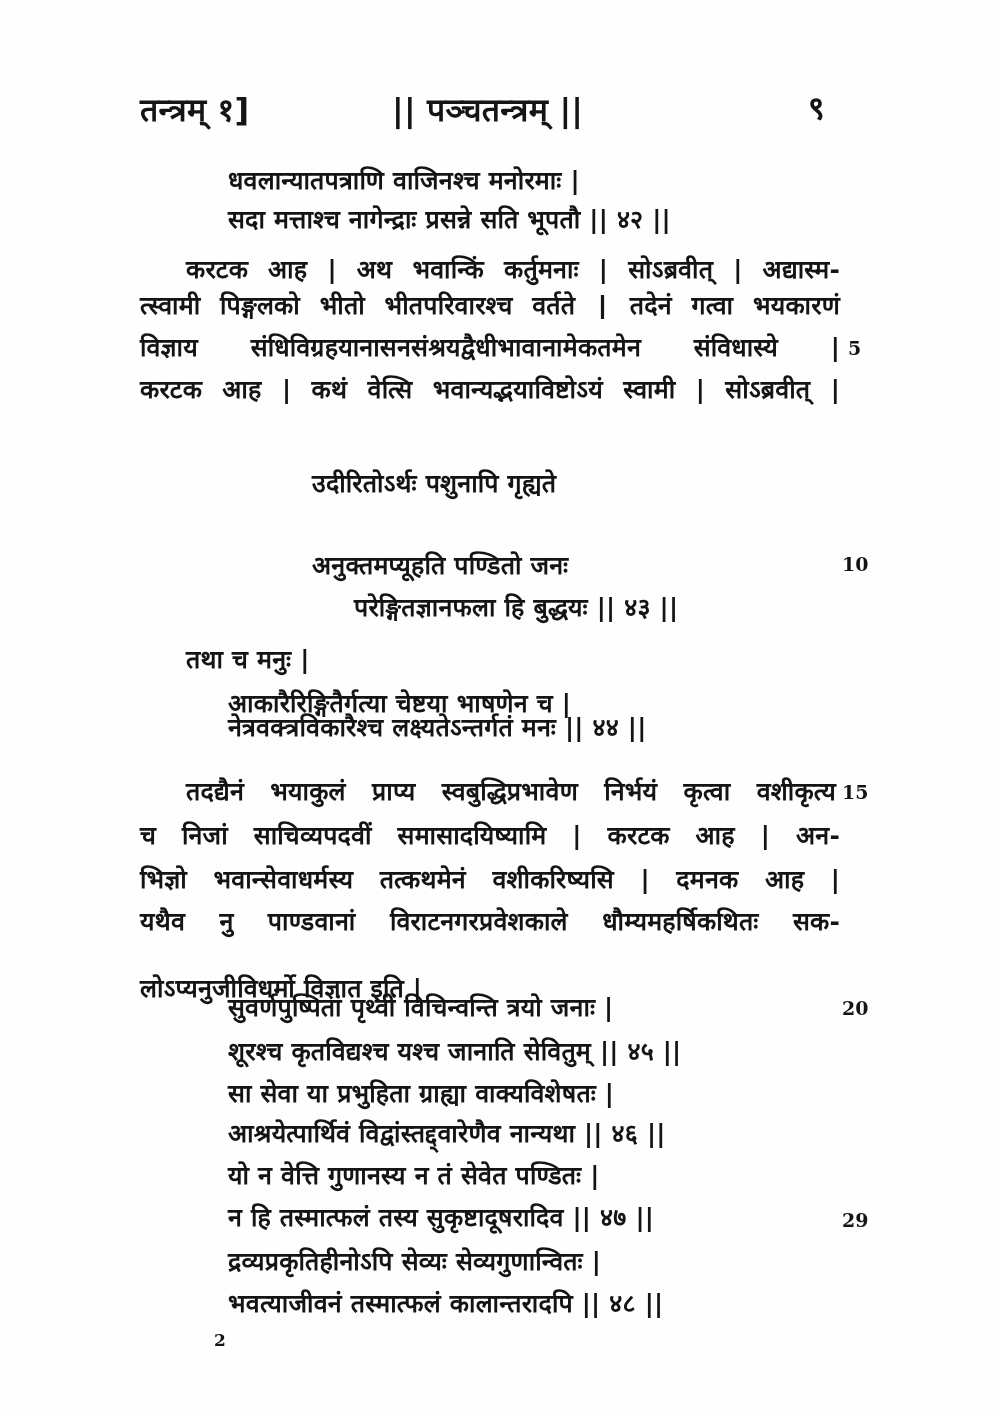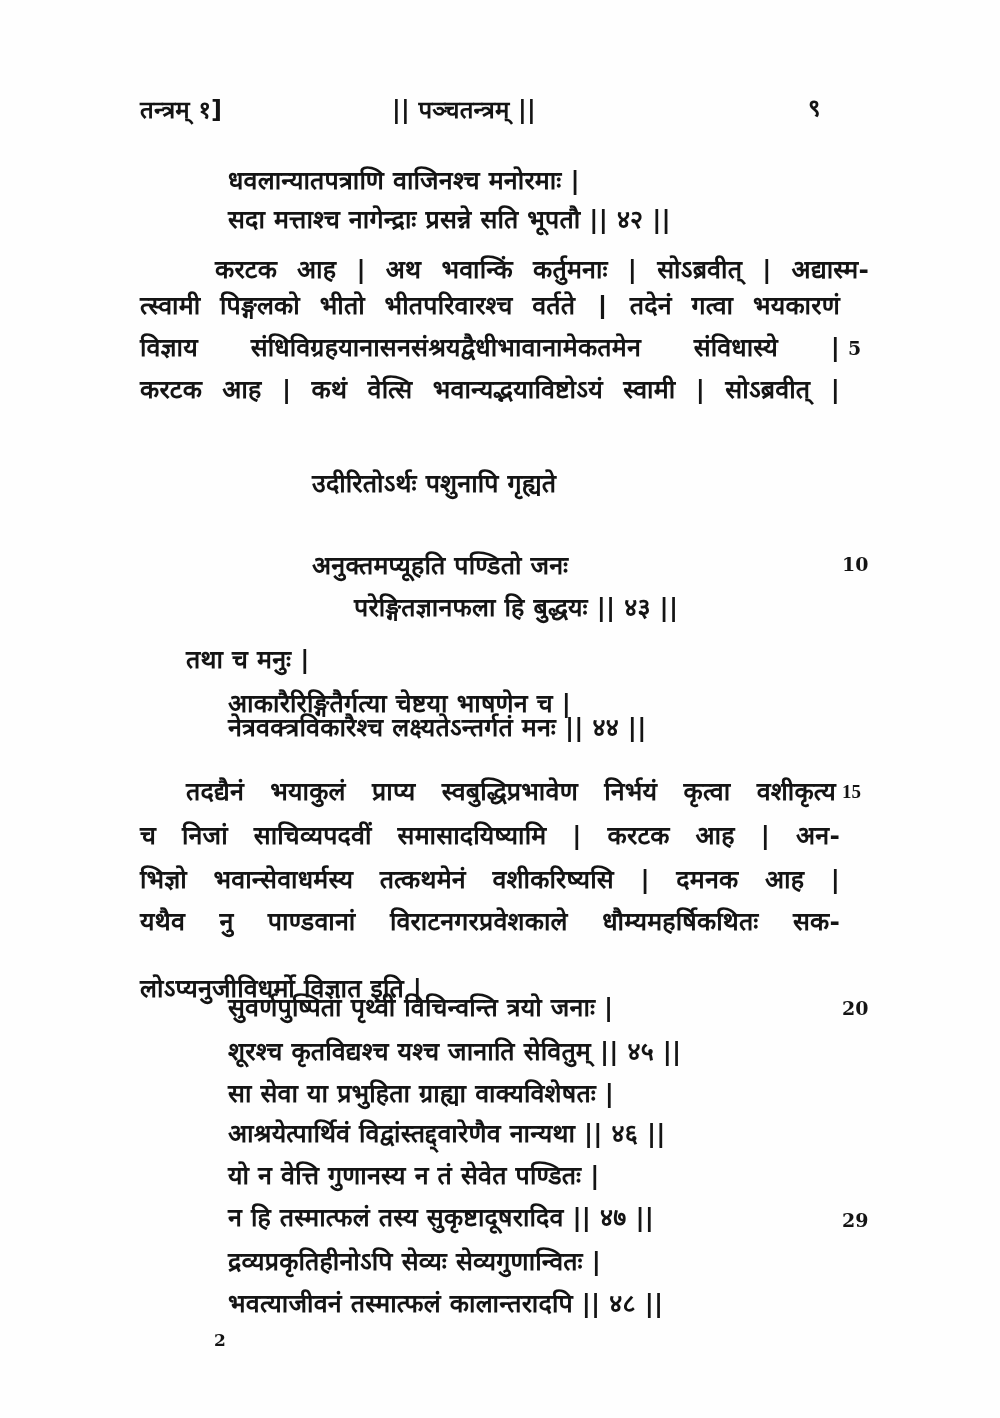--- a/index.html
+++ b/index.html
@@ -2,39 +2,39 @@
 <html><head>
   <meta charset="utf-8">
   <style>
     html, body { margin: 0; padding: 0; background: #ffffff; }
     body {
       width: 1000px; height: 1418px; position: relative; overflow: hidden;
       font-family: "DejaVu Sans", sans-serif; color: #141414;
     }
     .page { position: absolute; left: 0; top: 0; width: 1000px; height: 1418px; background: #fefefe; }
     .line { position: absolute; white-space: nowrap; font-size: 25px; font-weight: bold; line-height: 36px; letter-spacing: 0.2px; }
-    .hdr { font-size: 24px; }
+    .hdr { font-size: 32px; }
     .lnum { position: absolute; font-family: "DejaVu Serif", serif; font-size: 19px; font-weight: bold; line-height: 24px; }
     .sig { position: absolute; font-family: "DejaVu Serif", serif; font-size: 17px; font-weight: bold; }
     .prose { left: 140px; width: 700px; }
     .just { text-align: justify; text-align-last: justify; }
   </style>
 </head>
 <body>
 
 <div class="page">
 
   <div class="line hdr" style="left:140px; top:92px;">तन्त्रम् १]</div>
   <div class="line hdr" style="left:392px; top:92px;">|| पञ्चतन्त्रम् ||</div>
   <div class="line hdr" style="left:808px; top:90px;">९</div>
 
   <div class="line" style="left:228px; top:163px;">धवलान्यातपत्राणि वाजिनश्च मनोरमाः |</div>
   <div class="line" style="left:228px; top:202px;">सदा मत्ताश्च नागेन्द्राः प्रसन्ने सति भूपतौ || ४२ ||</div>
 
-  <div class="line prose just" style="left:186px; width:654px; top:252px;margin-left:29px;">करटक आह | अथ भवान्किं कर्तुमनाः | सोऽब्रवीत् | अद्यास्म-</div>
+  <div class="line prose just" style="left:186px; width:654px; top:252px;">करटक आह | अथ भवान्किं कर्तुमनाः | सोऽब्रवीत् | अद्यास्म-</div>
   <div class="line prose just" style="top:290px;font-family:Liberation Mono, monospace;">त्स्वामी पिङ्गलको भीतो भीतपरिवारश्च वर्तते | तदेनं गत्वा भयकारणं</div>
   <div class="line prose just" style="top:330px;">विज्ञाय संधिविग्रहयानासनसंश्रयद्वैधीभावानामेकतमेन  संविधास्ये |</div>
   <div class="line prose just" style="top:372px;">करटक आह | कथं वेत्सि भवान्यद्भयाविष्टोऽयं स्वामी | सोऽब्रवीत् |</div>
 
   <div class="line" style="left:312px; top:466px;">उदीरितोऽर्थः पशुनापि गृह्यते</div>
   <div class="line" style="left:312px; top:548px;">अनुक्तमप्यूहति पण्डितो जनः</div>
   <div class="line" style="left:354px; top:590px;">परेङ्गितज्ञानफला हि बुद्धयः || ४३ ||</div>
 
   <div class="line" style="left:186px; top:642px;">तथा च मनुः |</div>
 
@@ -54,18 +54,18 @@
   <div class="line" style="left:228px; top:1116px;">आश्रयेत्पार्थिवं विद्वांस्तद्द्वारेणैव नान्यथा || ४६ ||</div>
 
   <div class="line" style="left:228px; top:1158px;">यो न वेत्ति गुणानस्य न तं सेवेत पण्डितः |</div>
   <div class="line" style="left:228px; top:1200px;">न हि तस्मात्फलं तस्य सुकृष्टादूषरादिव || ४७ ||</div>
 
   <div class="line" style="left:228px; top:1244px;">द्रव्यप्रकृतिहीनोऽपि सेव्यः सेव्यगुणान्वितः |</div>
   <div class="line" style="left:228px; top:1286px;">भवत्याजीवनं तस्मात्फलं कालान्तरादपि || ४८ ||</div>
 
   <div class="lnum" style="left:848px; top:336px;">5</div>
   <div class="lnum" style="left:842px; top:552px;">10</div>
-  <div class="lnum" style="left:842px; top:780px;font-family:Liberation Serif, serif;">15</div>
+  <div class="lnum" style="left:842px; top:780px;">15</div>
   <div class="lnum" style="left:842px; top:996px;">20</div>
   <div class="lnum" style="left:842px; top:1208px;">29</div>
 
   <div class="sig" style="left:214px; top:1330px;">2</div>
 </div>
 
 </body></html>

